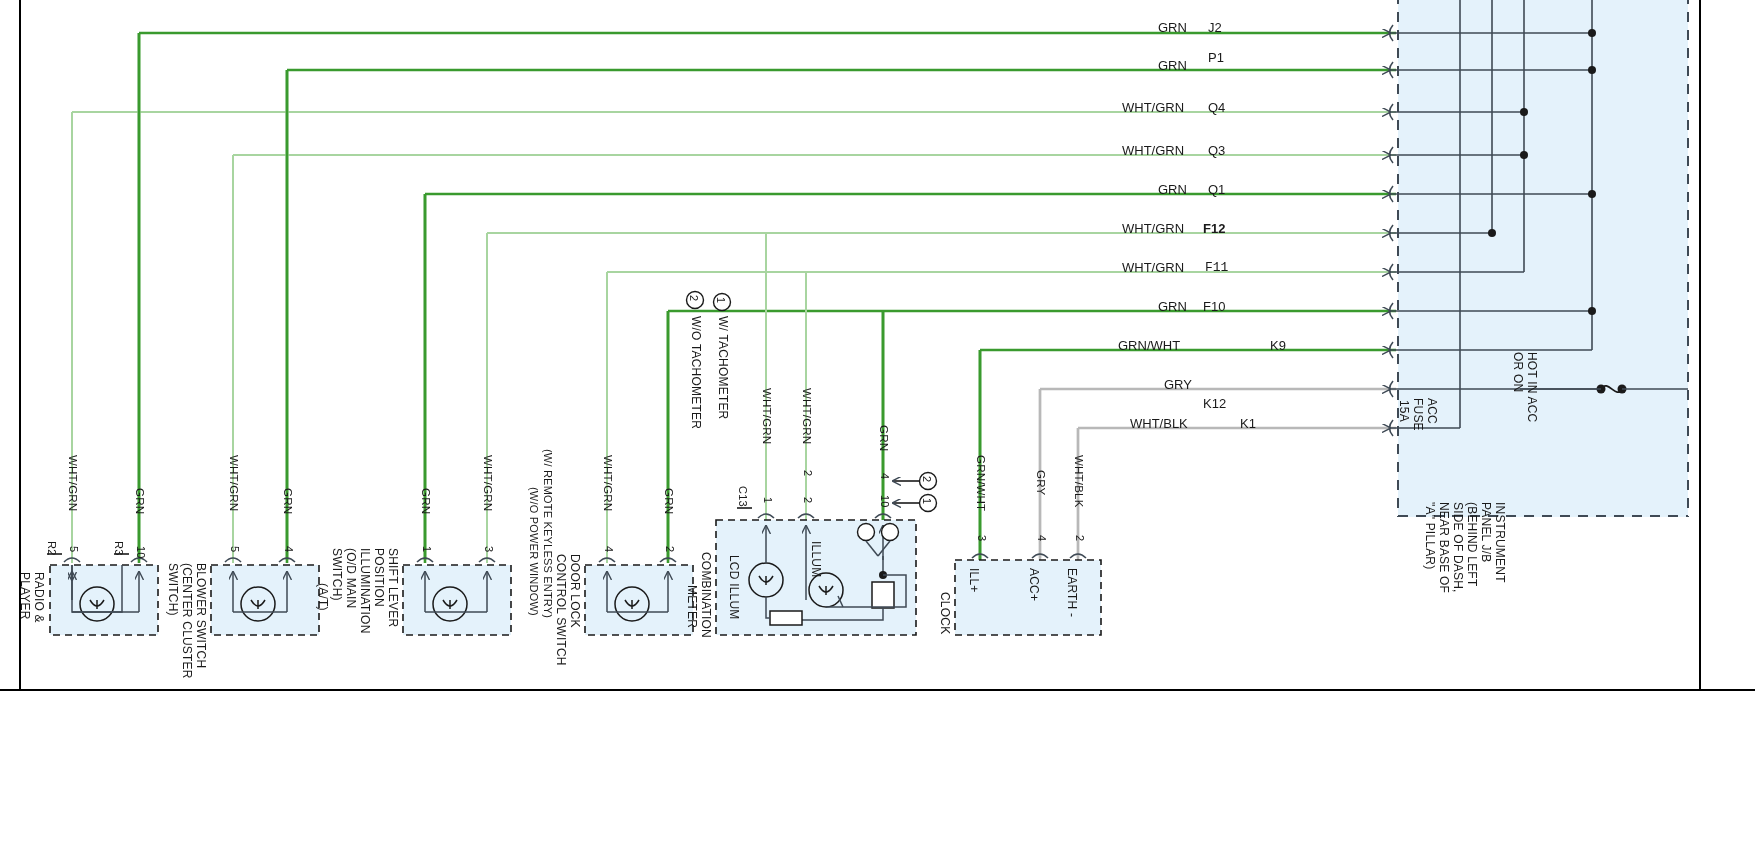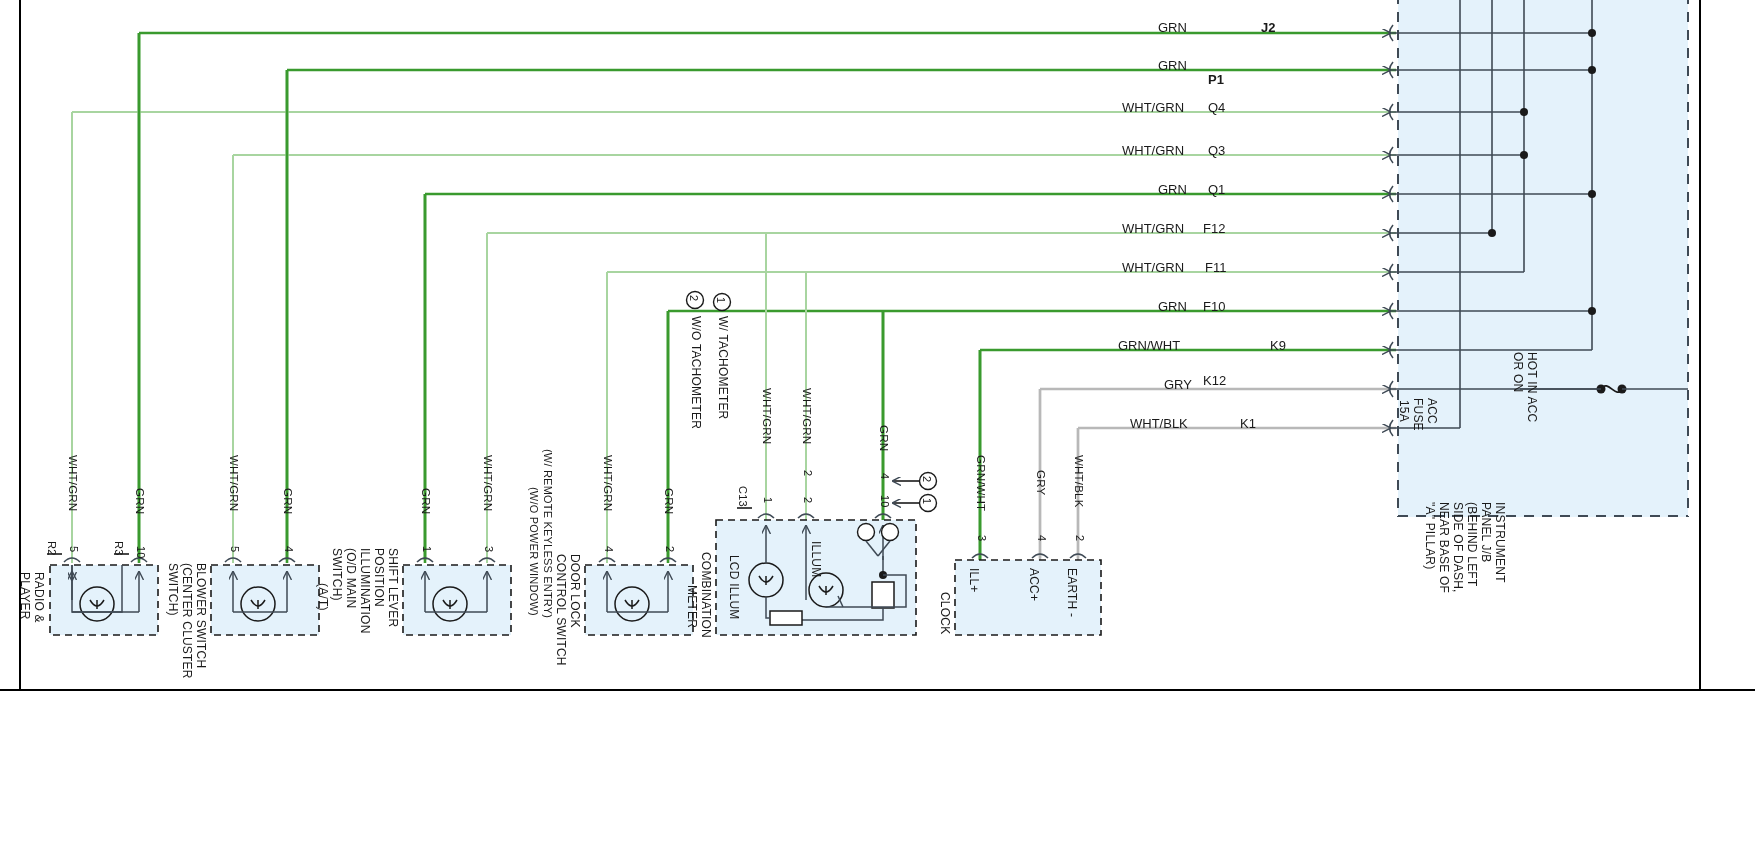--- a/index.html
+++ b/index.html
@@ -286,48 +286,48 @@
       <path d="M919 503 L893 503" fill="none" stroke="#1a1a1a" stroke-width="1.6" marker-end="url(#arw)"></path>
     </g>
 
     <g>
       <circle cx="722" cy="302" r="8.5" fill="#fff" stroke="#1a1a1a" stroke-width="1.4"></circle>
       <circle cx="695" cy="300" r="8.5" fill="#fff" stroke="#1a1a1a" stroke-width="1.4"></circle>
     </g>
   </svg>
 
   <div class="ht" style="left:1158px;top:20px;">GRN</div>
-  <div class="ht" style="left:1261px;top:20px;font-weight:bold;">J2</div>
+  <div class="ht" style="left:1208px;top:20px;">J2</div>
 
   <div class="ht" style="left:1158px;top:58px;">GRN</div>
-  <div class="ht" style="left:1208px;top:72px;font-weight:bold;">P1</div>
+  <div class="ht" style="left:1208px;top:50px;">P1</div>
 
   <div class="ht" style="left:1122px;top:100px;">WHT/GRN</div>
   <div class="ht" style="left:1208px;top:100px;">Q4</div>
 
   <div class="ht" style="left:1122px;top:143px;">WHT/GRN</div>
   <div class="ht" style="left:1208px;top:143px;">Q3</div>
 
   <div class="ht" style="left:1158px;top:182px;">GRN</div>
   <div class="ht" style="left:1208px;top:182px;">Q1</div>
 
   <div class="ht" style="left:1122px;top:221px;">WHT/GRN</div>
-  <div class="ht" style="left:1203px;top:221px;">F12</div>
+  <div class="ht" style="left:1203px;top:221px;font-weight:bold;">F12</div>
 
   <div class="ht" style="left:1122px;top:260px;">WHT/GRN</div>
-  <div class="ht" style="left:1205px;top:260px;">F11</div>
+  <div class="ht" style="left:1205px;top:260px;font-family:Liberation Mono, monospace;">F11</div>
 
   <div class="ht" style="left:1158px;top:299px;">GRN</div>
   <div class="ht" style="left:1203px;top:299px;">F10</div>
 
   <div class="ht" style="left:1118px;top:338px;">GRN/WHT</div>
   <div class="ht" style="left:1270px;top:338px;">K9</div>
 
   <div class="ht" style="left:1164px;top:377px;">GRY</div>
-  <div class="ht" style="left:1203px;top:373px;">K12</div>
+  <div class="ht" style="left:1203px;top:396px;">K12</div>
 
   <div class="ht" style="left:1130px;top:416px;">WHT/BLK</div>
   <div class="ht" style="left:1240px;top:416px;">K1</div>
 
   <div class="vt" style="left:1538px;top:352px;transform:rotate(90deg);font-size:12px;">HOT IN ACC</div>
   <div class="vt" style="left:1524px;top:352px;transform:rotate(90deg);font-size:12px;">OR ON</div>
 
   <div class="vt" style="left:1438px;top:398px;transform:rotate(90deg);font-size:12px;">ACC</div>
   <div class="vt" style="left:1424px;top:398px;transform:rotate(90deg);font-size:12px;">FUSE</div>
   <div class="vt" style="left:1410px;top:400px;transform:rotate(90deg);font-size:12px;">15A</div>

